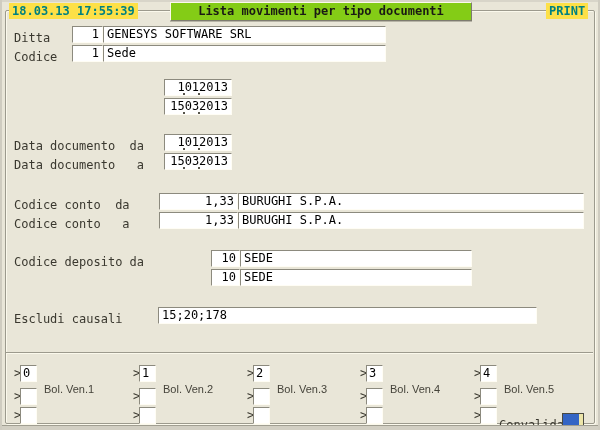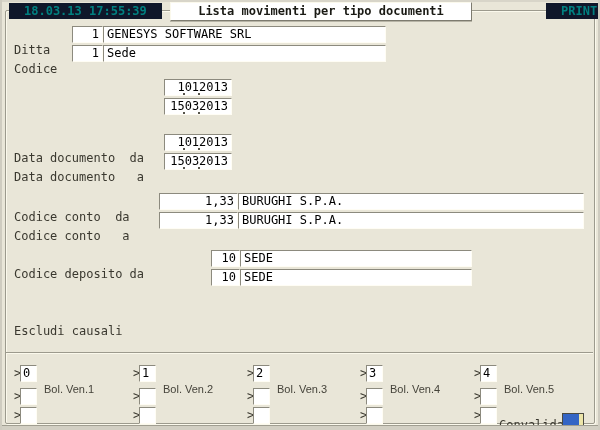--- a/index.html
+++ b/index.html
@@ -14,34 +14,34 @@
   .edge-right{position:absolute;left:598px;top:0;width:2px;height:430px;background:#cfccc0;}
   .bottom-strip{position:absolute;left:0;top:425px;width:600px;height:5px;background:#d2cfc3;border-top:1px solid #a09e91;}
   
   .frame{
     position:absolute;left:5px;top:10px;width:588px;height:412px;
     border:1px solid #9c9a8d;border-radius:2px;
     box-shadow:1px 1px 0 #fbf9ec, inset 1px 1px 0 #fbf9ec;
   }
   
   .ts-label,.print-label{
-    position:absolute;top:3px;height:16px;line-height:16px;padding:0 15px;
-    background:#0f172a;color:#008080;font-size:12px;font-weight:bold;white-space:pre;text-align:center;
+    position:absolute;top:3px;height:16px;line-height:16px;padding:0 3px;
+    background:#fde047;color:#008080;font-size:12px;font-weight:bold;white-space:pre;text-align:center;
   }
   .ts-label{left:9px;}
   .print-label{left:546px;}
   .title-box{
     position:absolute;left:170px;top:2px;width:300px;height:17px;line-height:17px;
-    background:#ffffff;text-align:center;font-size:12px;font-weight:bold;color:#1a1a14;
+    background:#84cc16;text-align:center;font-size:12px;font-weight:bold;color:#1a1a14;
     border:1px solid;border-color:#fbf9ec #7d7b6f #7d7b6f #fbf9ec;
     box-shadow:0 1px 0 #b7b4a6;white-space:pre;
   }
   
   .row{position:absolute;left:0;width:600px;height:17px;}
-  .lbl{position:absolute;left:14px;top:16px;font-size:12px;line-height:17px;color:#3a382f;white-space:pre;}
+  .lbl{position:absolute;left:14px;top:4px;font-size:12px;line-height:17px;color:#3a382f;white-space:pre;}
   .inp{
     position:absolute;top:0;height:17px;box-sizing:border-box;background:#ffffff;
     border:1px solid;border-color:#8c8a7e #fffdf4 #fffdf4 #8c8a7e;
     font-size:12px;line-height:15px;color:#000;padding:0 3px;white-space:pre;overflow:hidden;
   }
   .num{text-align:right;}
   .dot{position:absolute;bottom:0;width:2px;height:2px;background:#55534a;}
   .dot.d1{right:31px;} .dot.d2{right:46px;}
   
   .sec-line{position:absolute;left:6px;top:352px;width:587px;height:0;
@@ -116,20 +116,21 @@
     <div class="inp num" style="left:211px;width:29px">10</div>
     <div class="inp" style="left:240px;width:232px">SEDE</div>
   </div>
   <div class="row" style="top:269px">
     <div class="inp num" style="left:211px;width:29px">10</div>
     <div class="inp" style="left:240px;width:232px">SEDE</div>
   </div>
 
   <div class="row" style="top:307px">
     <span class="lbl">Escludi causali</span>
+    <div class="inp" style="left:158px;width:379px">15;20;178</div>
   </div>
 
   <div class="sec-line"></div>
   <div id="tipi-grid">
       <div class="cell" style="left: 14px; top: 365px;">
         <span class="prompt">&gt;</span>
         <div class="gbox">0</div>
         <span class="glabel">Bol. Ven.1</span>
       </div>
       <div class="cell" style="left: 14px; top: 388px;">

